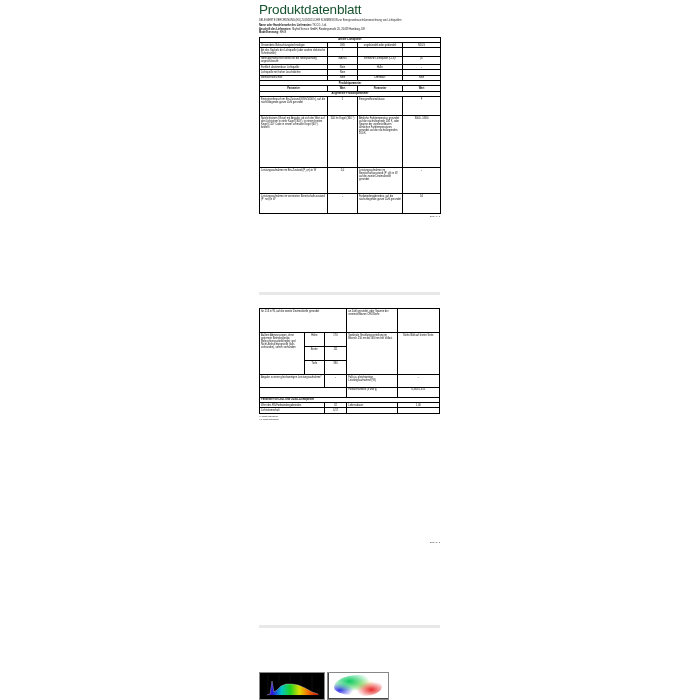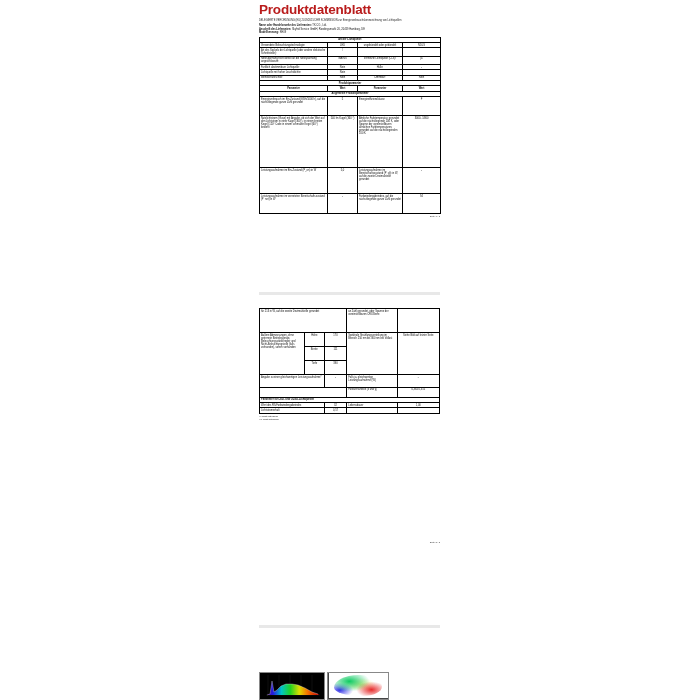--- a/index.html
+++ b/index.html
@@ -14,24 +14,24 @@
 
   
   .sheet{
     position:absolute;
     left:259px; top:0; width:181px;
     background:#fff;
   }
 
   .doc-title{
     font-size:13.5px;
-    font-weight:bold;
+    font-weight:normal;
     letter-spacing:-0.2px;
     margin:2px 0 2px 0;
-    color:#b91c1c;
+    color:#14532d;
   }
   .doc-sub{
     font-size:2.6px;
     line-height:1.25;
     color:#222;
     margin-bottom:2px;
   }
 
   table.t{
     border-collapse:collapse;

